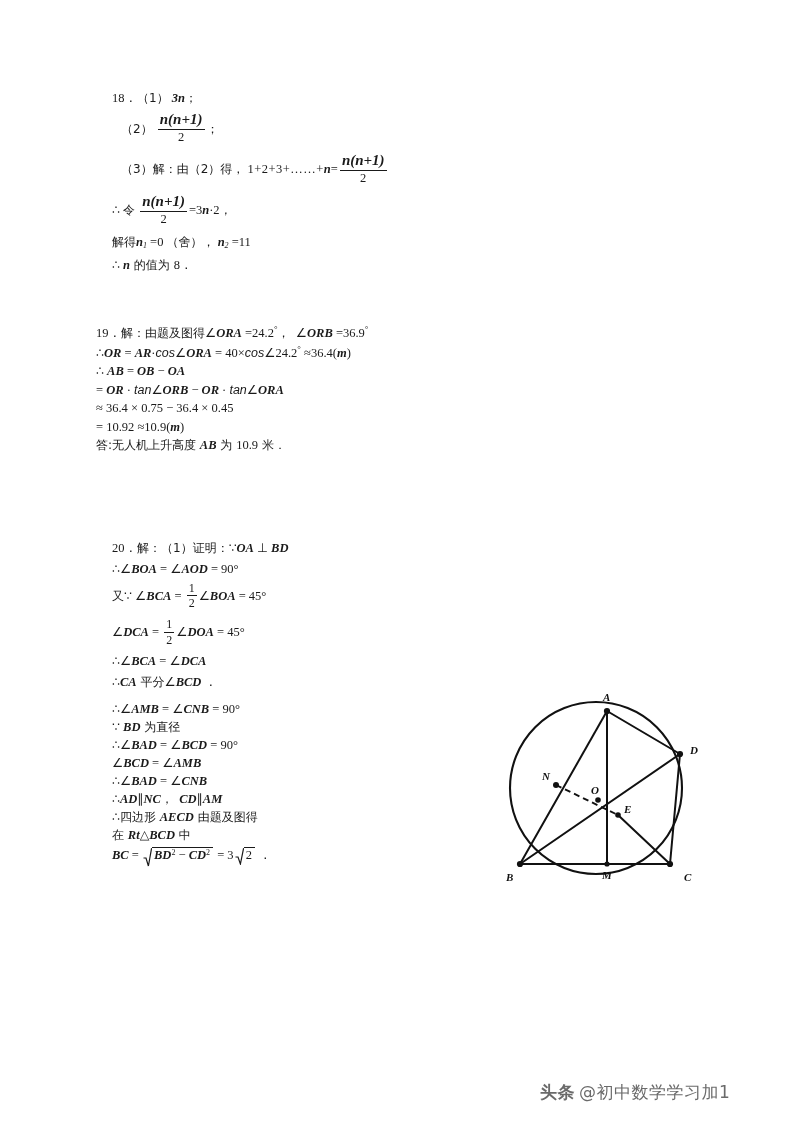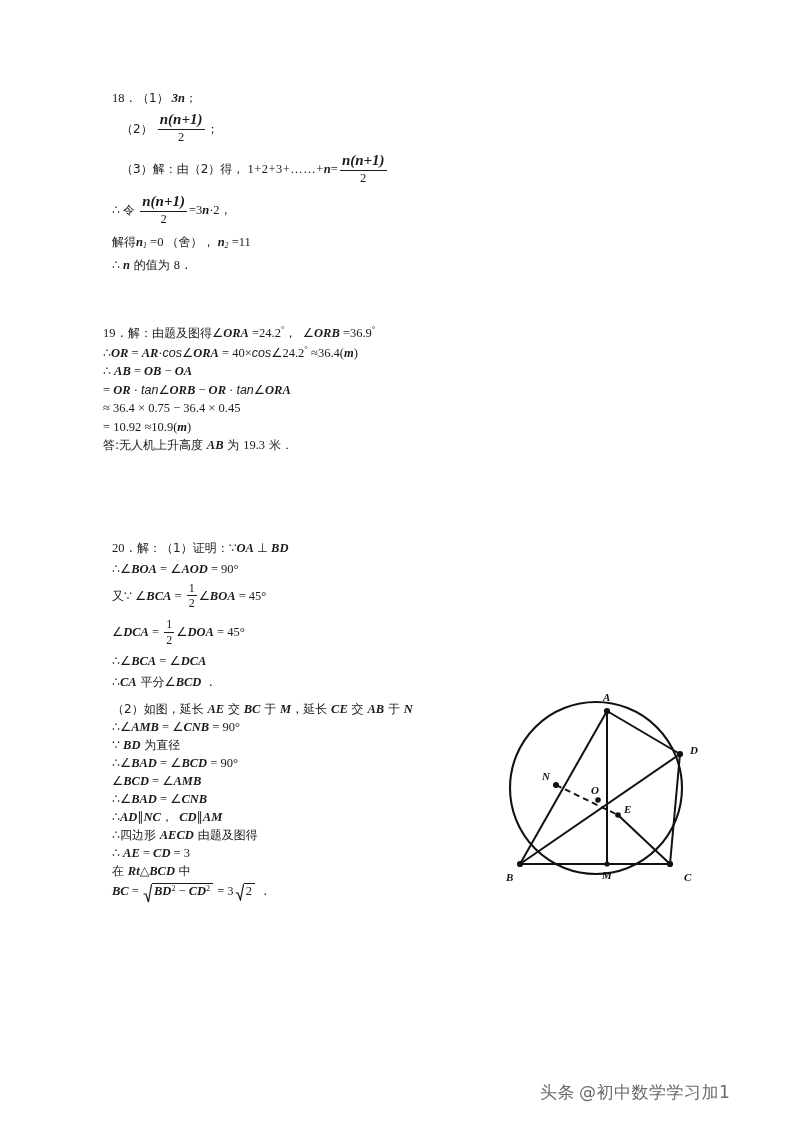--- a/index.html
+++ b/index.html
@@ -79,21 +79,21 @@
     top: 0;
     bottom: 0;
     width: 9px;
     overflow: visible;
   }
   .rad > .tick svg { display: block; }
   .sup2 { font-size: 8px; vertical-align: 0.55em; }
 
   
   #q18 { left: 112px; top: 92px; }
-  #q19 { left: 103px; top: 325px; }
+  #q19 { left: 96px; top: 325px; }
   #q20a { left: 112px; top: 542px; }
   #q20b { left: 112px; top: 703px; }
 
   #q18 .ln { margin-bottom: 9px; }
   #q19 .ln { margin-bottom: 6px; }
   #q20a .ln { margin-bottom: 8px; }
   #q20b .ln { margin-bottom: 5.5px; }
 
   .indent1 { padding-left: 9px; }
 
@@ -119,21 +119,21 @@
     position: absolute;
     left: 540px;
     top: 1081px;
     font-family: "DejaVu Sans", "Liberation Sans", sans-serif;
     font-size: 17px;
     color: #4a4a4a;
     letter-spacing: 0.5px;
     white-space: nowrap;
     opacity: 0.82;
   }
-  #watermark .wm-head { font-weight: normal; margin-right: 4px; }
+  #watermark .wm-head { font-weight: bold; margin-right: 4px; }
 </style>
 </head>
 <body>
 
 <div class="page">
 
   <div class="blk" id="q18">
 
     <span class="ln">
       <span class="num">18．</span><span class="cn">（1）</span>
@@ -195,21 +195,21 @@
 
     <span class="ln">
       <span class="num">≈ 36.4 × 0.75 − 36.4 × 0.45</span>
     </span>
 
     <span class="ln">
       <span class="num">= 10.92 ≈10.9</span><span class="num">(</span><span class="bi">m</span><span class="num">)</span>
     </span>
 
     <span class="ln">
-      <span class="cn">答:无人机上升高度 </span><span class="bi">AB</span><span class="cn"> 为 </span><span class="num">19.3</span><span class="cn"> 米．</span>
+      <span class="cn">答:无人机上升高度 </span><span class="bi">AB</span><span class="cn"> 为 </span><span class="num">10.9</span><span class="cn"> 米．</span>
     </span>
   </div>
 
   <div class="blk" id="q20a">
 
     <span class="ln">
       <span class="num">20．</span><span class="cn">解：（1）证明：</span><span class="num">∵</span><span class="bi">OA</span><span class="num"> ⊥ </span><span class="bi">BD</span>
     </span>
 
     <span class="ln">
@@ -232,23 +232,20 @@
       <span class="num">∴∠</span><span class="bi">BCA</span><span class="num"> = ∠</span><span class="bi">DCA</span>
     </span>
 
     <span class="ln">
       <span class="num">∴</span><span class="bi">CA</span><span class="cn"> 平分</span><span class="num">∠</span><span class="bi">BCD</span><span class="num"> ．</span>
     </span>
   </div>
 
   <div class="blk" id="q20b">
 
-    <span class="ln">
-      <span class="cn">（2）如图，延长 </span><span class="bi">AE</span><span class="cn"> 交 </span><span class="bi">BC</span><span class="cn"> 于 </span><span class="bi">M</span><span class="cn">，延长 </span><span class="bi">CE</span><span class="cn"> 交 </span><span class="bi">AB</span><span class="cn"> 于 </span><span class="bi">N</span>
-    </span>
 
 
     <span class="ln">
       <span class="num">∴∠</span><span class="bi">AMB</span><span class="num"> = ∠</span><span class="bi">CNB</span><span class="num"> = 90°</span>
     </span>
 
     <span class="ln">
       <span class="num">∵ </span><span class="bi">BD</span><span class="cn"> 为直径</span>
     </span>
 
@@ -265,23 +262,20 @@
     </span>
 
     <span class="ln">
       <span class="num">∴</span><span class="bi">AD</span><span class="num">∥</span><span class="bi">NC</span><span class="cn">，</span>&nbsp;&nbsp;<span class="bi">CD</span><span class="num">∥</span><span class="bi">AM</span>
     </span>
 
     <span class="ln">
       <span class="num">∴</span><span class="cn">四边形 </span><span class="bi">AECD</span><span class="cn"> 由题及图得</span>
     </span>
 
-    <span class="ln">
-      <span class="num">∴ </span><span class="bi">AE</span><span class="num"> = </span><span class="bi">CD</span><span class="num"> = 3</span>
-    </span>
 
     <span class="ln">
       <span class="cn">在 </span><span class="bi">Rt</span><span class="num">△</span><span class="bi">BCD</span><span class="cn"> 中</span>
     </span>
 
     <span class="ln" style="margin-top:3px;">
       <span class="bi">BC</span><span class="num"> = </span><span class="rad">
         <span class="tick">
           <svg width="9" height="20" viewBox="0 0 9 20">
               <path d="M0.5 11 L3 11 L5.4 19 L8.6 1.2" fill="none" stroke="#1a1a1a" stroke-width="1.2"></path>

